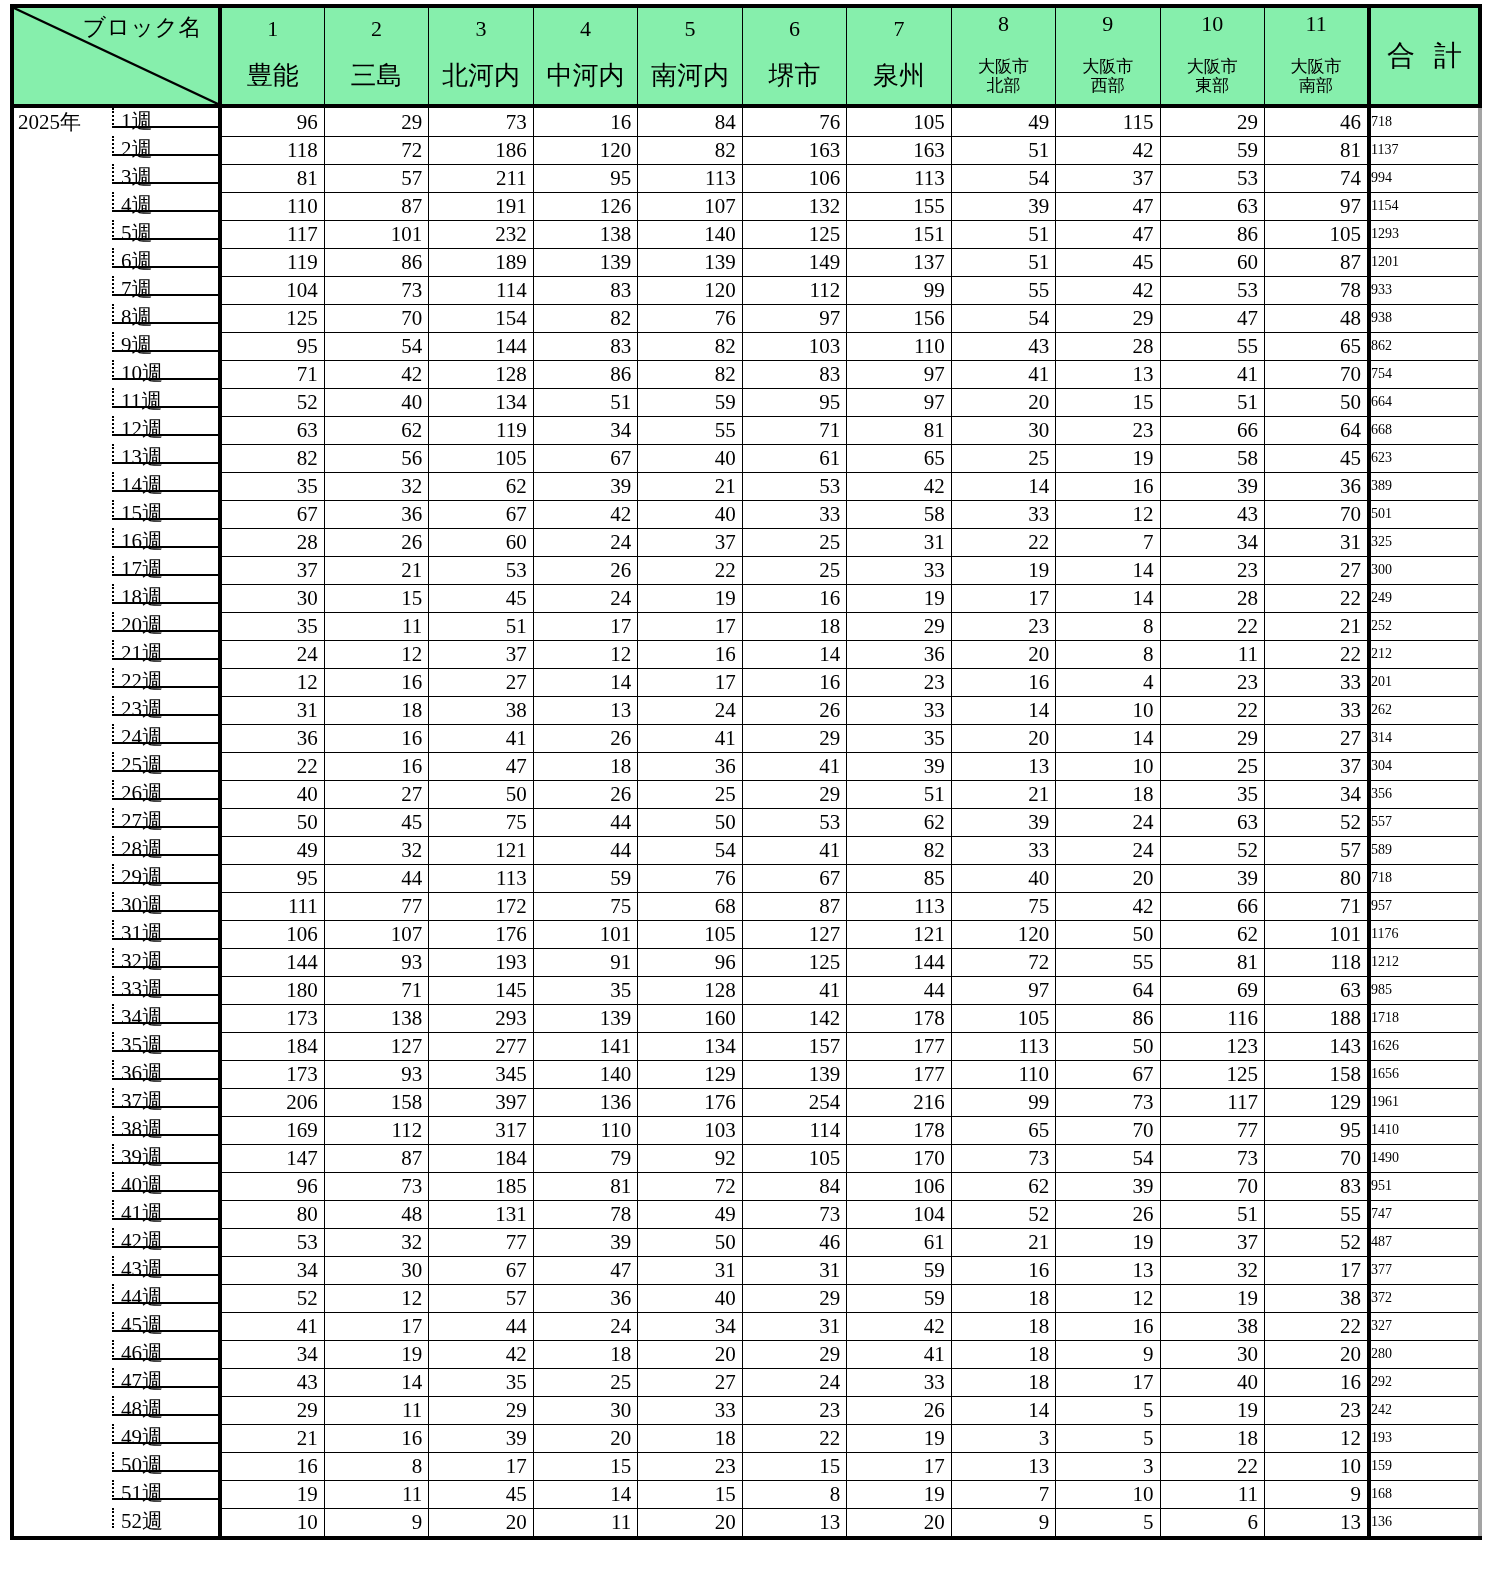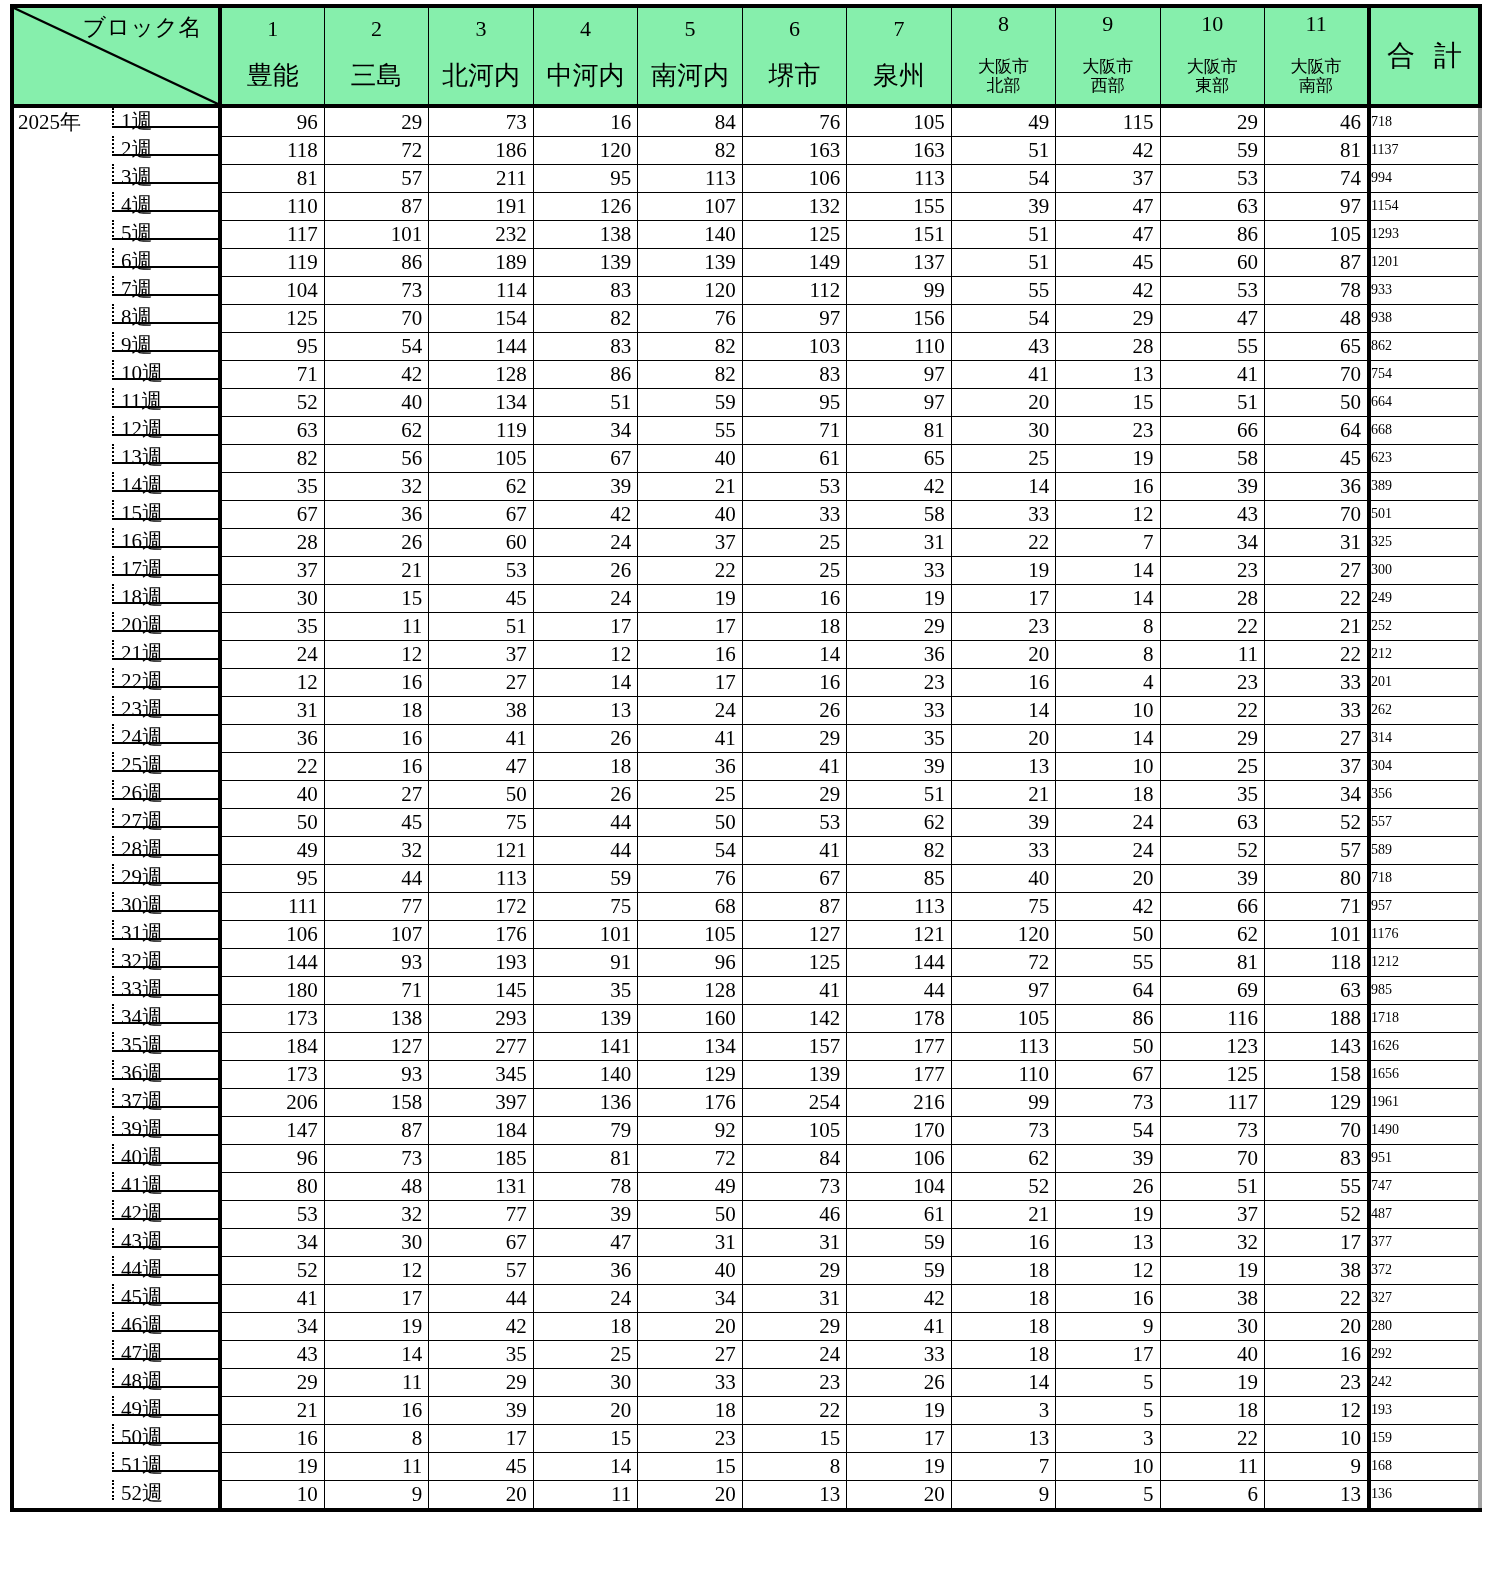--- a/index.html
+++ b/index.html
@@ -983,20 +983,40 @@
           <td class="num">99</td>
           <td class="num">73</td>
           <td class="num">117</td>
           <td class="num lastblock">129</td>
           <td class="total">1961</td>
         </tr>
         <tr>
           <td class="rowlab">
             <div class="inner">
               <div class="yearcell"></div>
+              <div class="weekcell">38週</div>
+            </div>
+          </td>
+          <td class="num">169</td>
+          <td class="num">112</td>
+          <td class="num">317</td>
+          <td class="num">110</td>
+          <td class="num">103</td>
+          <td class="num">114</td>
+          <td class="num">178</td>
+          <td class="num">65</td>
+          <td class="num">70</td>
+          <td class="num">77</td>
+          <td class="num lastblock">95</td>
+          <td class="total">1410</td>
+        </tr>
+        <tr>
+          <td class="rowlab">
+            <div class="inner">
+              <div class="yearcell"></div>
               <div class="weekcell">39週</div>
             </div>
           </td>
           <td class="num">147</td>
           <td class="num">87</td>
           <td class="num">184</td>
           <td class="num">79</td>
           <td class="num">92</td>
           <td class="num">105</td>
           <td class="num">170</td>

